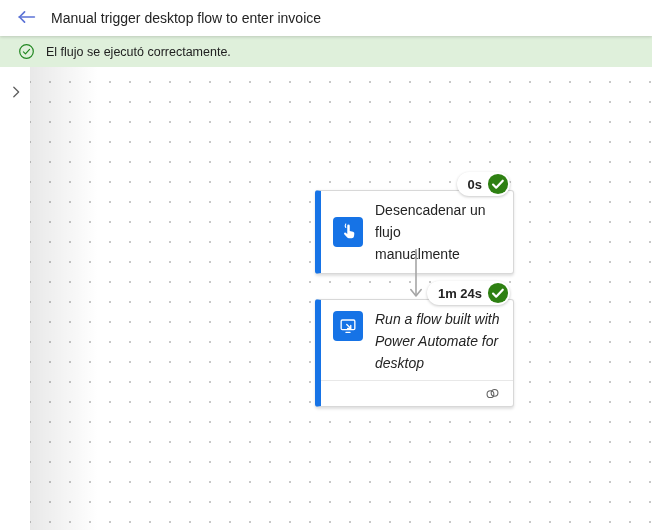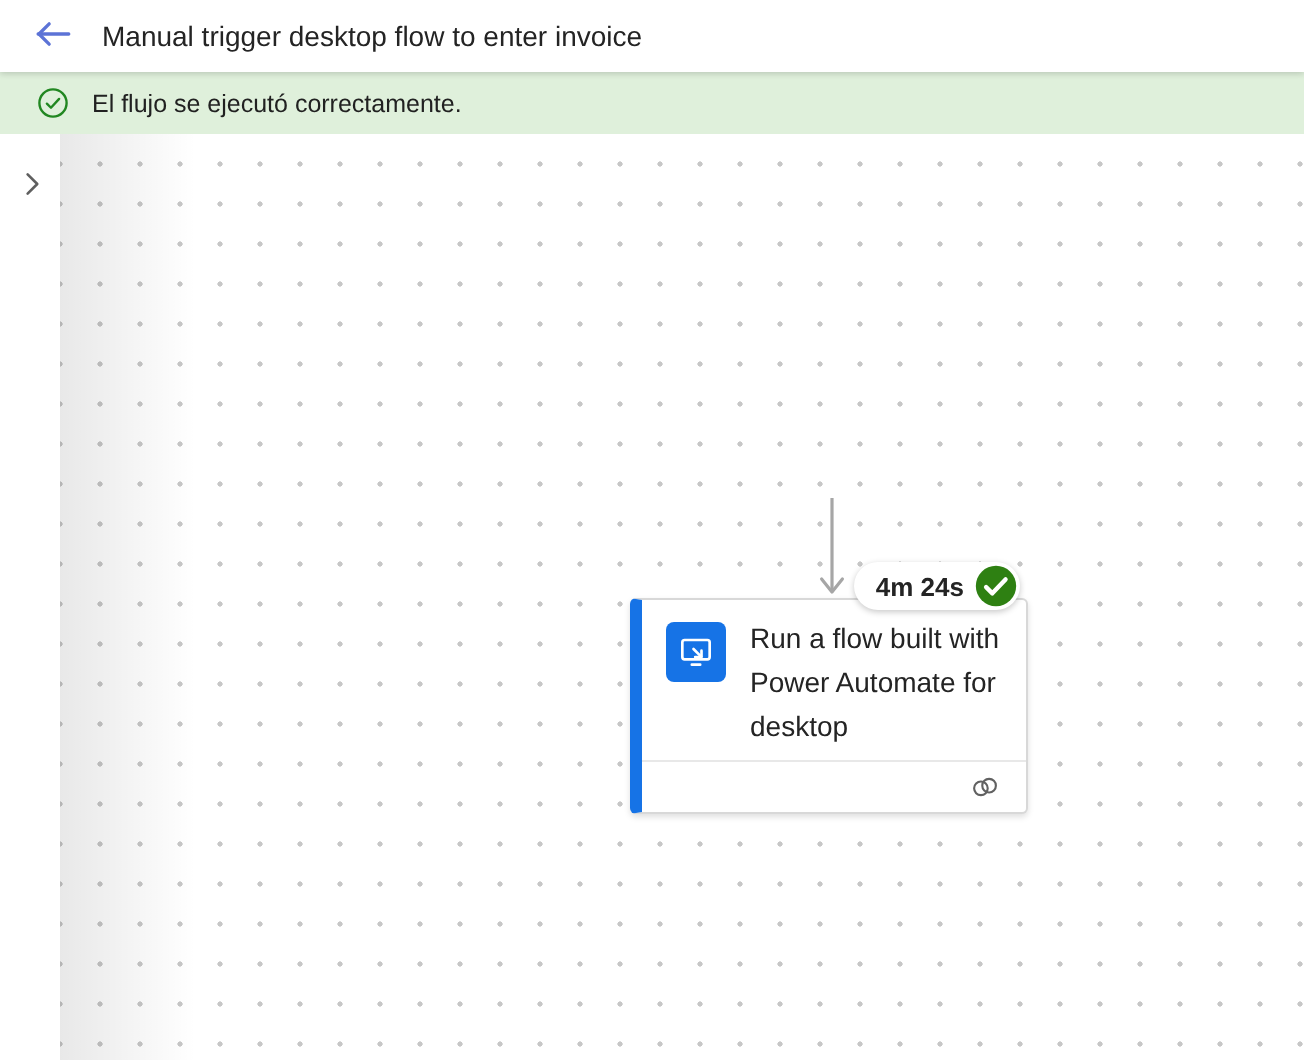--- a/index.html
+++ b/index.html
@@ -46,21 +46,21 @@
   .node-main { display:flex; gap:12px; padding:8px 10px 8px 12px; }
   .node-trigger .node-main { align-items:center; }
   .node-desktop .node-main { align-items:flex-start; padding-bottom:6px; }
   .node-icon {
     flex:0 0 auto; width:30px; height:30px; background:#1673e6; border-radius:4px;
     display:flex; align-items:center; justify-content:center;
   }
   .node-desktop .node-icon { margin-top:3px; }
   .node-title { font-size:14px; line-height:22px; color:#242424; }
   .node-trigger .node-title { max-width:112px; }
-  .node-desktop .node-title { max-width:132px; }
+  .node-desktop .node-title { max-width:132px;font-style:italic; }
   .node-footer {
     border-top:1px solid #e8e8e8; height:26px; display:flex; align-items:center;
     justify-content:flex-end; padding-right:10px;
   }
   .footer-icon-btn { background:none; border:none; cursor:pointer; width:22px; height:22px; display:flex; align-items:center; justify-content:center; }
   
   .badge {
     position:absolute; top:-19px; right:3px; height:24px; background:#fff;
     border-radius:12px; display:flex; align-items:center; gap:5px;
     padding:1px 1px 1px 11px; box-shadow:0 1px 3px rgba(0,0,0,0.22); z-index:2;
@@ -104,29 +104,49 @@
         <span>
           <svg width="14" height="14" viewBox="0 0 16 16" fill="none" stroke="#5f5f5f" stroke-width="1.5" stroke-linecap="round" stroke-linejoin="round">
             <path d="M5.5 2.5 11 8l-5.5 5.5"></path>
           </svg>
         </span>
       </button>
     </div>
 
     <div class="canvas">
 
+      <div class="node node-trigger">
+        <div class="badge">
+          <span class="badge-duration">0s</span>
+          <span style="display:flex;">
+            <svg class="badge-check" viewBox="0 0 24 24">
+              <circle cx="12" cy="12" r="11" fill="#2e8012"></circle>
+              <path d="M6.6 12.6l3.4 3.4 7.2-7.6" stroke="#fff" stroke-width="2.4" fill="none" stroke-linecap="round" stroke-linejoin="round"></path>
+            </svg>
+          </span>
+        </div>
+        <div class="node-main">
+          <span class="node-icon">
+            <svg width="20" height="20" viewBox="0 0 24 24">
+              <path fill="#fff" d="M11.1 4.6a1.5 1.5 0 0 1 3 0v6.3l3.9.9a2.1 2.1 0 0 1 1.6 2.3l-.4 3a2.8 2.8 0 0 1-2.8 2.4h-3.2a3.2 3.2 0 0 1-2.4-1.1l-3.3-3.8a1.25 1.25 0 0 1 1.8-1.7l1.8 1.5z"></path>
+              <path fill="none" stroke="#fff" stroke-width="1.3" stroke-linecap="round" d="M9.3 6.6a4 4 0 0 1 0-4.2"></path>
+            </svg>
+          </span>
+          <span class="node-title">Desencadenar un flujo manualmente</span>
+        </div>
+      </div>
 
       <svg class="connector" viewBox="0 0 20 50">
         <line x1="10" y1="0" x2="10" y2="46" stroke="#a6a6a6" stroke-width="1.6"></line>
         <path d="M4.8 40.5 10 47l5.2-6.5" fill="none" stroke="#a6a6a6" stroke-width="1.6" stroke-linecap="round" stroke-linejoin="round"></path>
       </svg>
 
       <div class="node node-desktop">
         <div class="badge">
-          <span class="badge-duration">4m 24s</span>
+          <span class="badge-duration">1m 24s</span>
           <span style="display:flex;">
             <svg class="badge-check" viewBox="0 0 24 24">
               <circle cx="12" cy="12" r="11" fill="#2e8012"></circle>
               <path d="M6.6 12.6l3.4 3.4 7.2-7.6" stroke="#fff" stroke-width="2.4" fill="none" stroke-linecap="round" stroke-linejoin="round"></path>
             </svg>
           </span>
         </div>
         <div class="node-main">
           <span class="node-icon">
             <svg width="20" height="20" viewBox="0 0 24 24" fill="none" stroke="#fff" stroke-width="1.6" stroke-linecap="round" stroke-linejoin="round">

